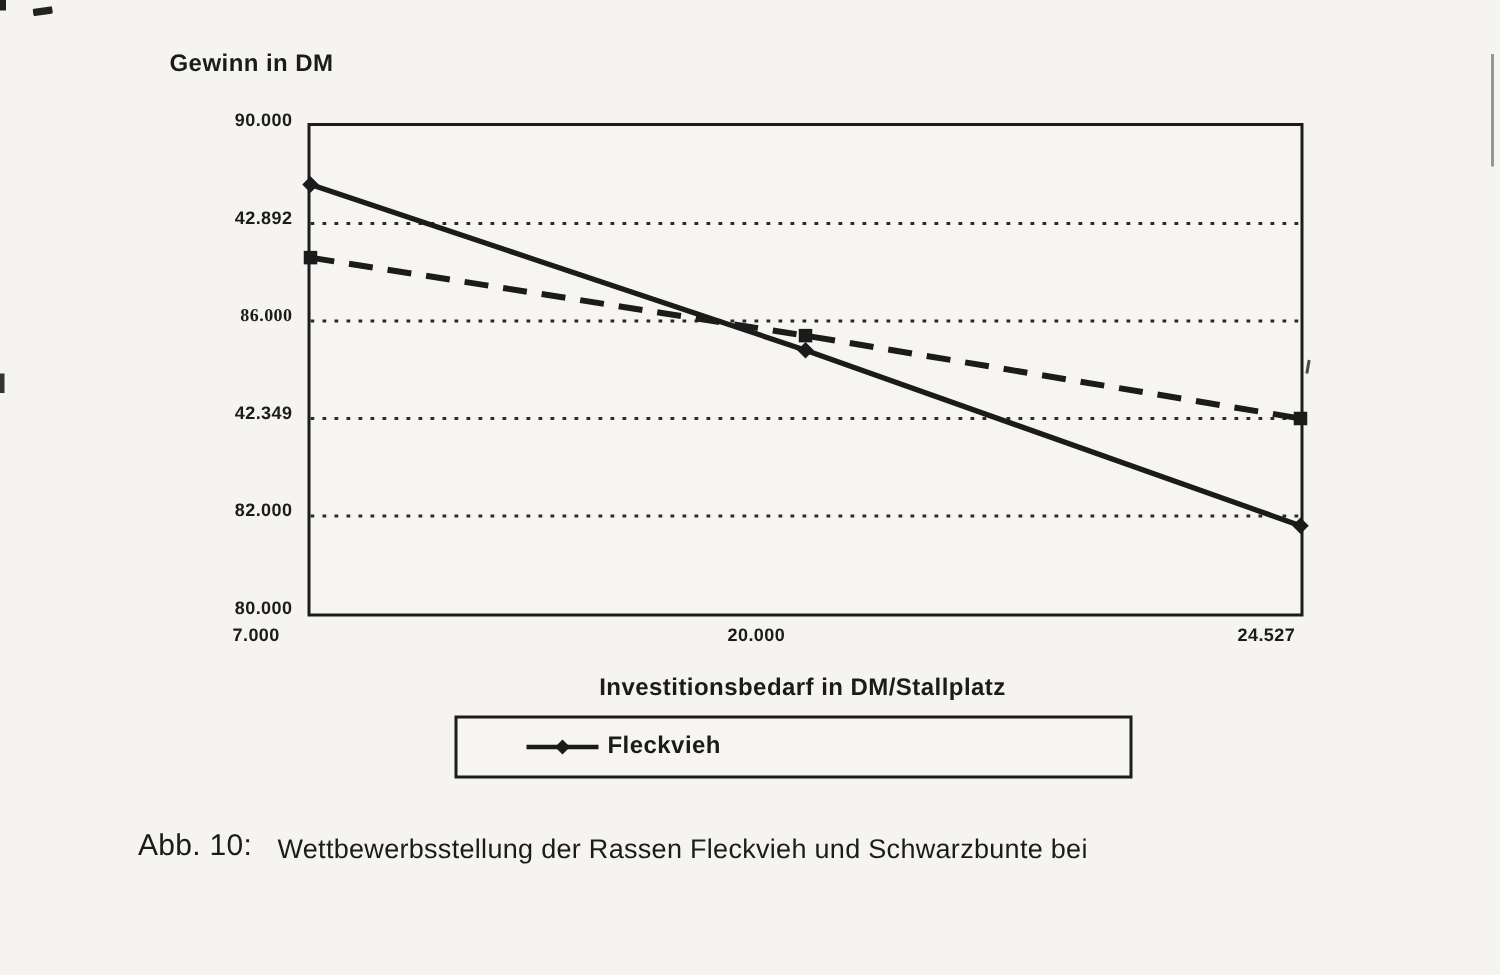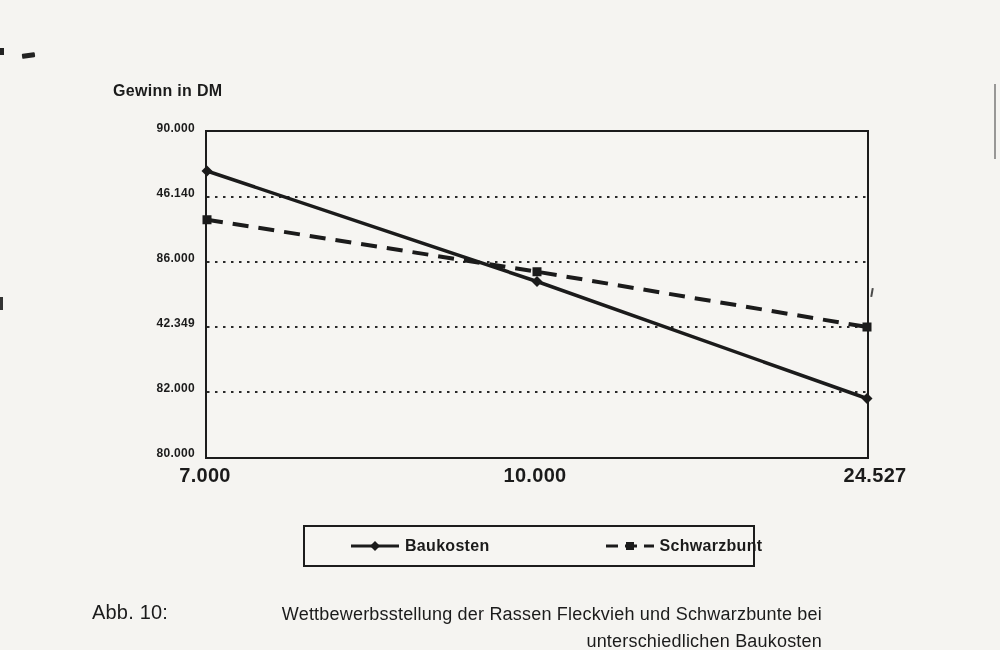--- a/index.html
+++ b/index.html
@@ -4,21 +4,21 @@
 <style>
   html, body { margin: 0; padding: 0; }
   body {
     width: 1000px; height: 650px;
     background: #f5f4f1;
     font-family: "Liberation Sans", sans-serif;
     color: #1b1b1b;
     position: relative;
     overflow: hidden;
   }
-  .page { position: absolute; inset: 0; margin-top: 48px; }
+  .page { position: absolute; inset: 0; }
 
   .y-axis-title {
     position: absolute; left: 113px; top: 34px;
     font-size: 16px; font-weight: bold; letter-spacing: 0.3px;
   }
 
   .plot-area {
     position: absolute; left: 205px; top: 82px;
     width: 660px; height: 325px;
     border: 2px solid #1c1c1c;
@@ -26,21 +26,21 @@
   }
   .plot-area svg { position: absolute; left: 0; top: 0; overflow: visible; }
 
   .y-tick {
     position: absolute; width: 90px; left: 105px;
     text-align: right; font-size: 12px; font-weight: bold;
     letter-spacing: 0.3px;
   }
   .x-tick {
     position: absolute; top: 416px; width: 100px;
-    text-align: center; font-size: 20px; font-weight: bold;
+    font-size: 12px; font-weight: bold;
     letter-spacing: 0.3px;
   }
 
   .x-axis-title {
     position: absolute; left: 205px; top: 450px; width: 660px;
     text-align: center; font-size: 16px; font-weight: bold;
     letter-spacing: 0.3px;
   }
 
   .legend-box {
@@ -56,22 +56,22 @@
   .legend-sample { width: 48px; height: 14px; position: relative; display: inline-block; }
   .legend-sample svg { position: absolute; left: 0; top: 0; overflow: visible; }
   .legend-label { font-size: 16px; font-weight: bold; letter-spacing: 0.3px; }
 
   .caption-row { position: absolute; left: 92px; top: 553px; width: 760px; }
   .caption-label {
     position: absolute; left: 0; top: 0;
     font-size: 20px; letter-spacing: 0.2px;
   }
   .caption-text {
-    position: absolute; left: 80px; top: 0; width: 650px;
-    font-size: 18px; line-height: 27px; letter-spacing: 0.2px; text-align: right;
+    position: absolute; left: 93px; top: 0; width: 650px;
+    font-size: 18px; line-height: 27px; letter-spacing: 0.2px;
   }
   .source-line {
     position: absolute; left: 180px; top: 620px;
     font-size: 13.5px; letter-spacing: 0.2px;
   }
 
   
   .artifact { position: absolute; background: #222; pointer-events: none; }
   .art-corner-dash { left: 22px; top: 5px; width: 13px; height: 5px; transform: rotate(-8deg); border-radius: 1px; }
   .art-corner-speck { left: 0; top: 0; width: 4px; height: 7px; }
@@ -98,59 +98,50 @@
         <polygon points="660,261 665.5,266.5 660,272 654.5,266.5" fill="#1b1b1b"></polygon>
         <polyline points="0,87.75 330,139.75 660,195" fill="none" stroke="#1b1b1b" stroke-width="4" stroke-dasharray="16 10"></polyline>
         <rect x="-4.5" y="83.25" width="9" height="9" fill="#1b1b1b"></rect>
         <rect x="325.5" y="135.25" width="9" height="9" fill="#1b1b1b"></rect>
         <rect x="655.5" y="190.5" width="9" height="9" fill="#1b1b1b"></rect>
       </svg>
   </div>
 
   <div id="y-ticks">
       <span class="y-tick" style="top: 73px;">90.000</span>
-      <span class="y-tick" style="top: 138px;">46.140</span>
-      <span class="y-tick" style="top: 203px;">86.000</span>
+      <span class="y-tick" style="top: 138px;">42.892</span>
+      <span class="y-tick" style="top: 203px; font-family: Liberation Serif, serif;">86.000</span>
       <span class="y-tick" style="top: 268px;">42.349</span>
       <span class="y-tick" style="top: 333px;">82.000</span>
       <span class="y-tick" style="top: 398px;">80.000</span>
     </div>
   <div id="x-ticks">
       <span class="x-tick" style="left: 155px;">7.000</span>
-      <span class="x-tick" style="left: 485px;">10.000</span>
+      <span class="x-tick" style="left: 485px;">20.000</span>
       <span class="x-tick" style="left: 825px;">24.527</span>
     </div>
 
+  <span class="x-axis-title">Investitionsbedarf in DM/Stallplatz</span>
 
   <div class="legend-box">
     <div class="legend-entry">
       <span class="legend-sample">
         <svg width="48" height="14" viewBox="0 0 48 14">
           <line x1="0" y1="7" x2="48" y2="7" stroke="#1b1b1b" stroke-width="3"></line>
           <polygon points="24,2 29,7 24,12 19,7" fill="#1b1b1b"></polygon>
         </svg>
       </span>
-      <span class="legend-label">Baukosten</span>
-    </div>
-    <div class="legend-entry">
-      <span class="legend-sample">
-        <svg width="48" height="14" viewBox="0 0 48 14">
-          <line x1="0" y1="7" x2="48" y2="7" stroke="#1b1b1b" stroke-width="3" stroke-dasharray="12 7"></line>
-          <rect x="20" y="3" width="8" height="8" fill="#1b1b1b"></rect>
-        </svg>
-      </span>
-      <span class="legend-label">Schwarzbunt</span>
+      <span class="legend-label">Fleckvieh</span>
     </div>
   </div>
 
   <div class="caption-row">
     <span class="caption-label">Abb. 10:</span>
     <div class="caption-text">
       <div>Wettbewerbsstellung der Rassen Fleckvieh und Schwarzbunte bei</div>
-      <div>unterschiedlichen Baukosten</div>
     </div>
   </div>
 
 
   <div class="artifact art-corner-dash"></div>
   <div class="artifact art-corner-speck"></div>
   <div class="artifact art-right-line"></div>
   <div class="artifact art-left-tick"></div>
   <div class="artifact art-small-mark"></div>
 

